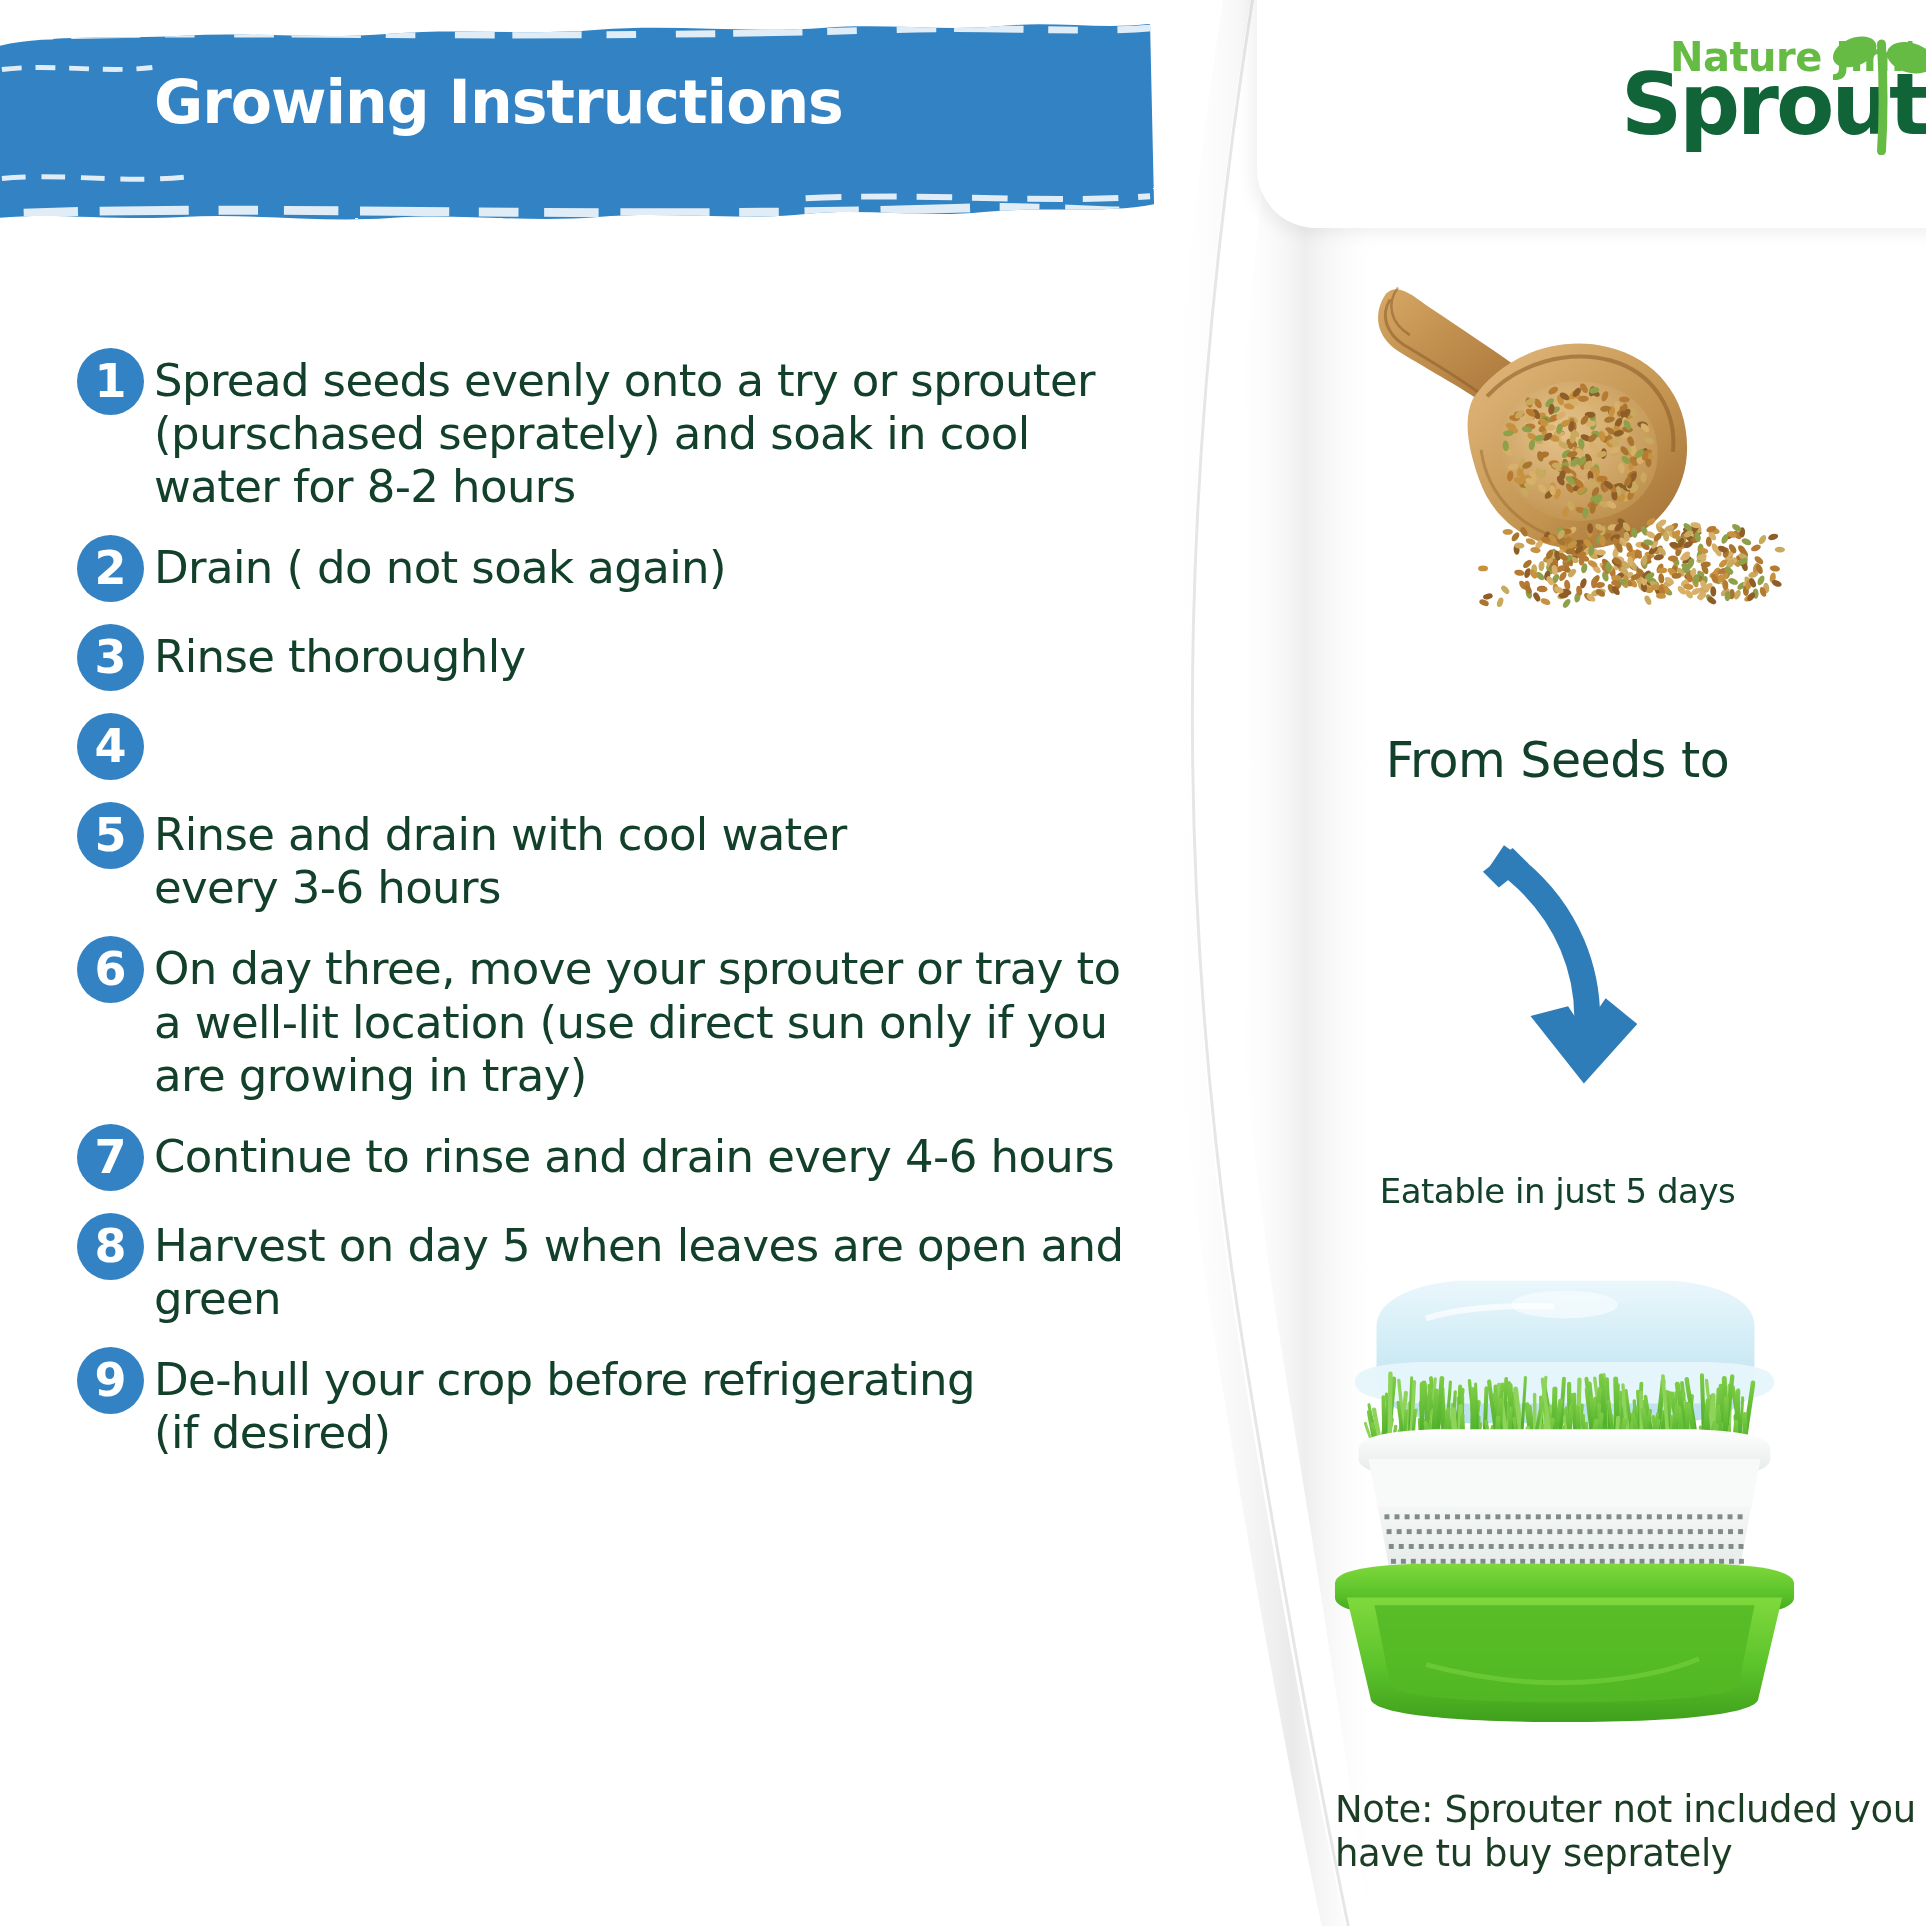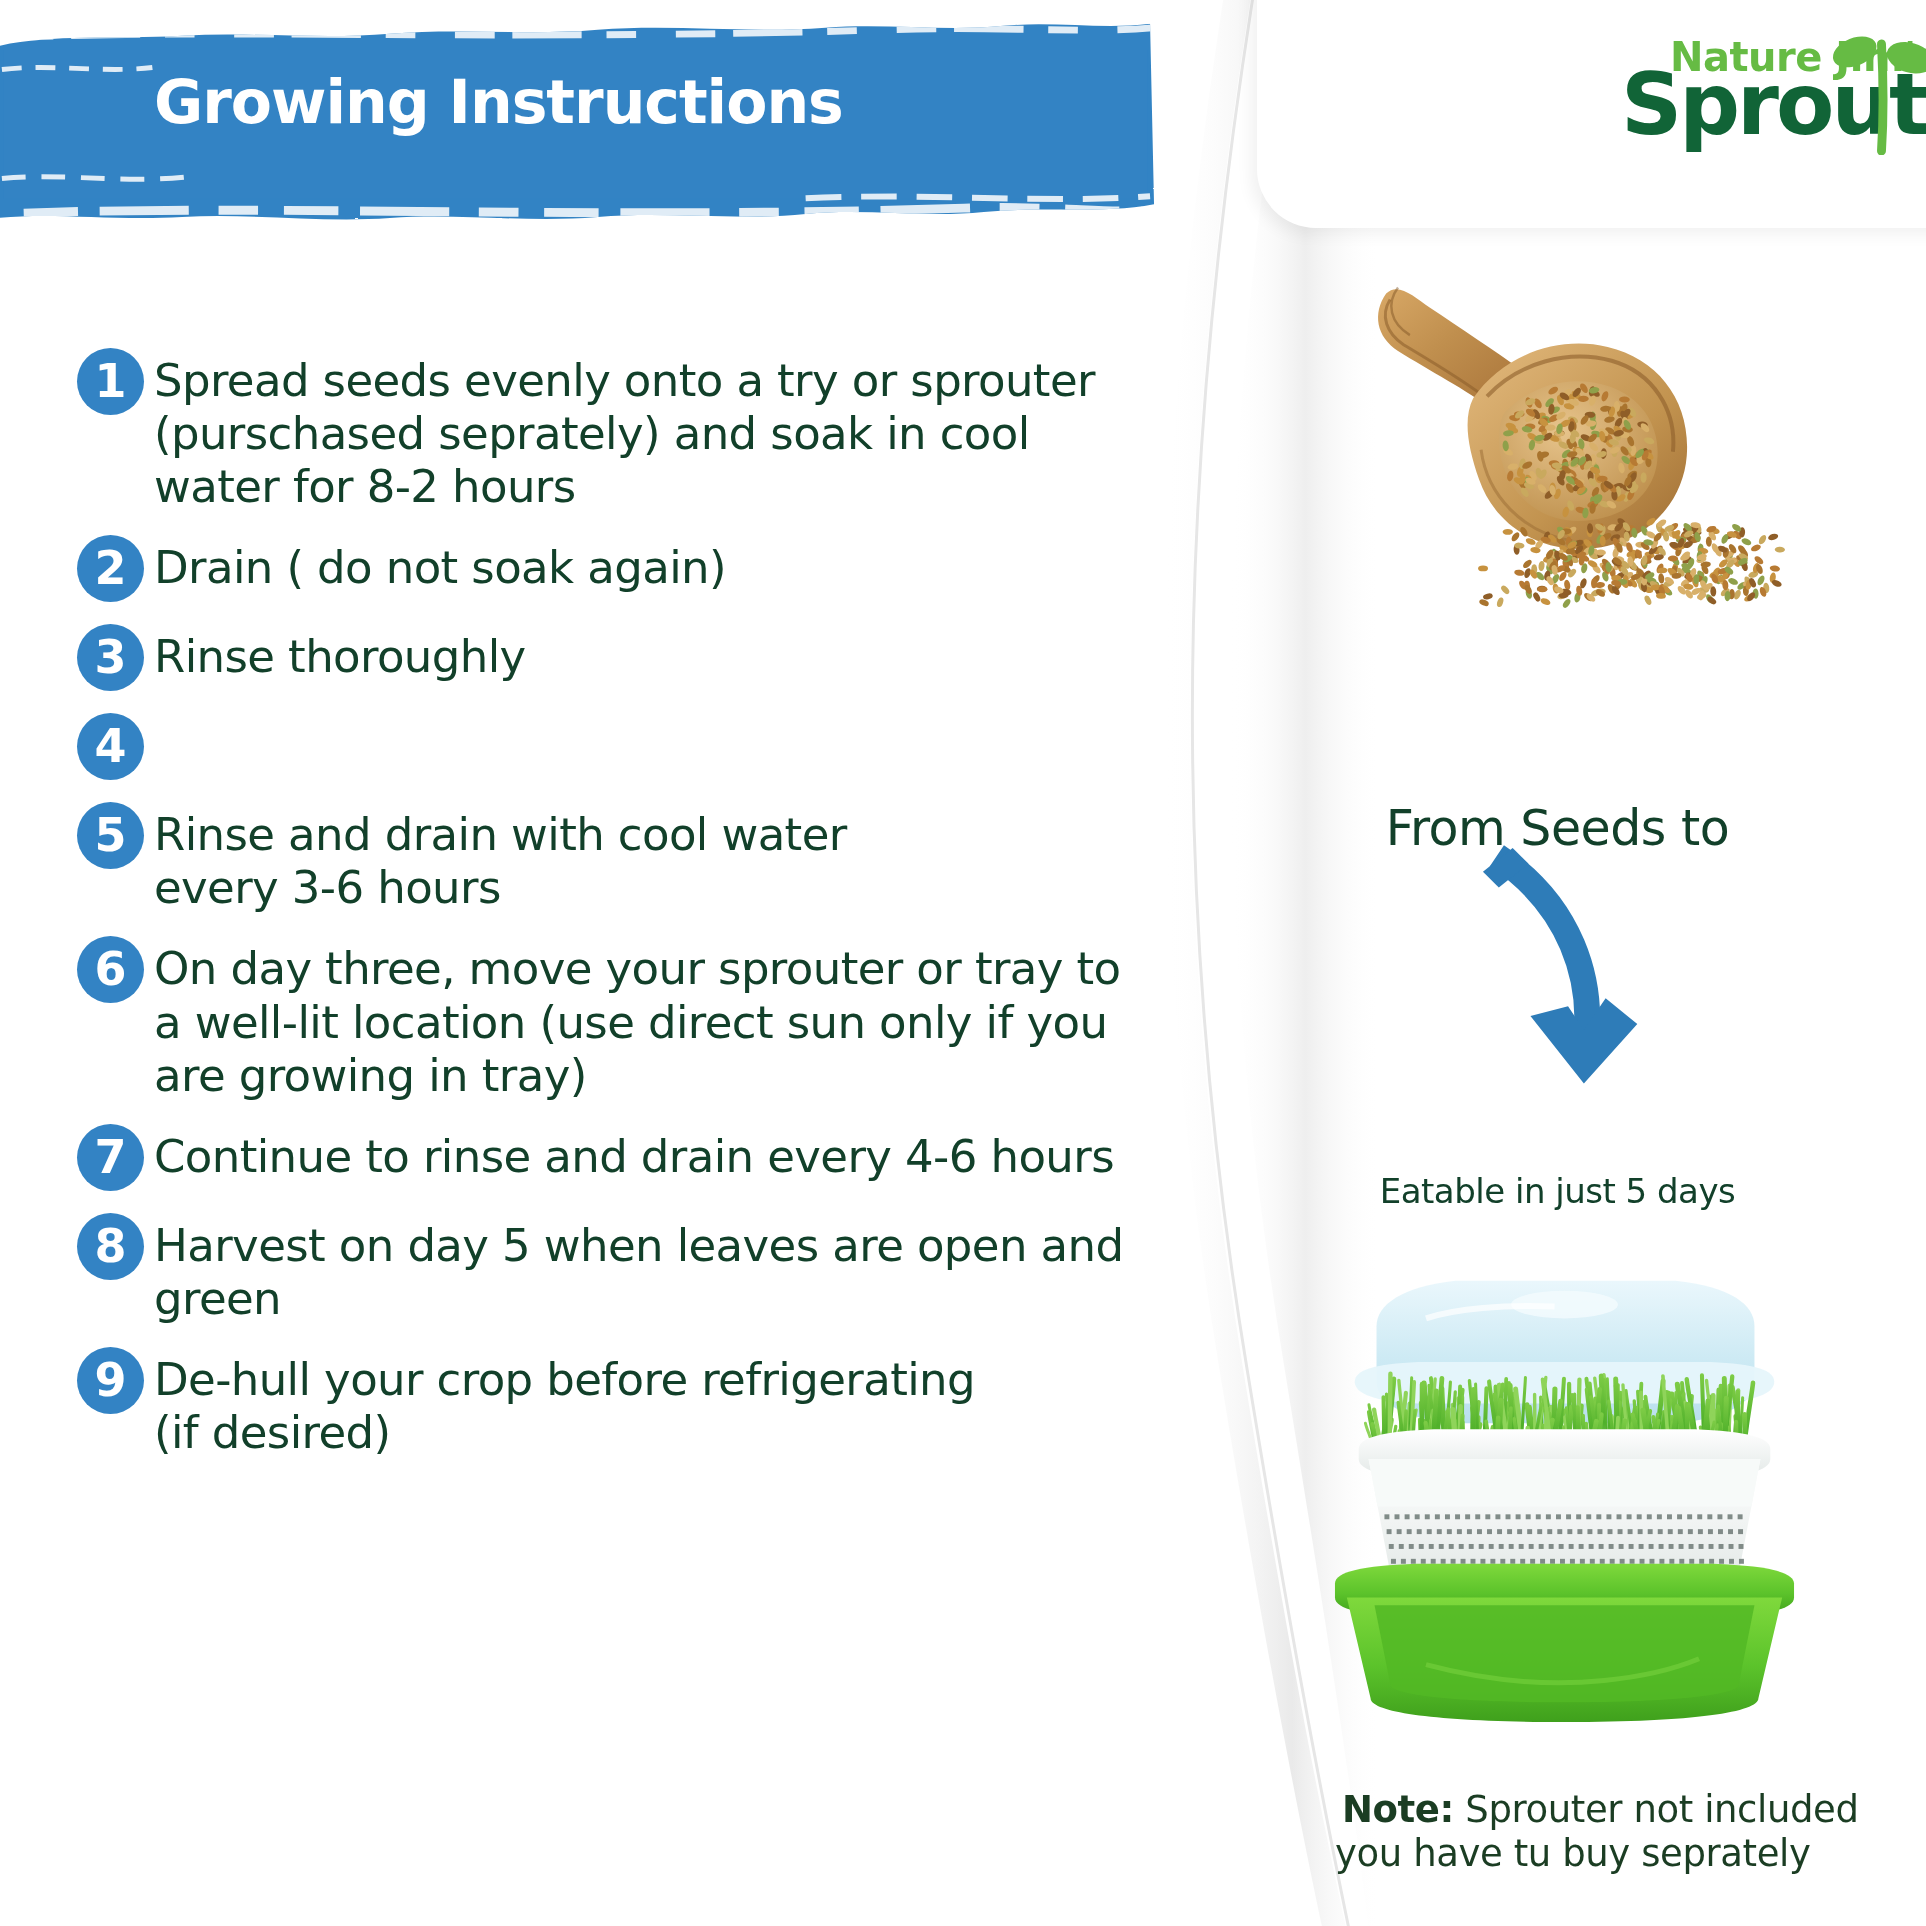--- a/index.html
+++ b/index.html
@@ -124,21 +124,21 @@
   
   .right-col {
     position: absolute;
     left: 1188px; top: 0;
     width: 739px; height: 1927px;
     z-index: 5;
   }
   .seed-img { position: absolute; left: 176px; top: 252px; }
   .from-seeds {
     position: absolute;
-    left: 0; top: 800px;
+    left: 0; top: 732px;
     width: 739px;
     text-align: center;
     font-size: 49px;
     color: #12402A;
     font-weight: 500;
     letter-spacing: -0.5px;
     font-family: "DejaVu Sans", sans-serif;
   }
   .arrow-svg { position: absolute; left: 285px; top: 842px; }
   .eatable {
@@ -156,21 +156,21 @@
   .note {
     position: absolute;
     left: 147px; top: 1788px;
     width: 594px;
     font-size: 37px;
     line-height: 1.2;
     color: #1B3D23;
     letter-spacing: -0.4px;
     font-family: "DejaVu Sans", sans-serif;
   }
-  .note b { font-weight: 700; margin-left: 7px; }
+  .note b { font-weight: 400; }
 </style>
 </head>
 <body>
 
 <div class="poster">
 
   <svg class="header-band" viewBox="0 0 1175 215" preserveAspectRatio="none">
     <defs>
       <clipPath id="brushclip">
         <path d="M6,36 C60,24 120,30 190,26 C260,22 330,30 400,24

